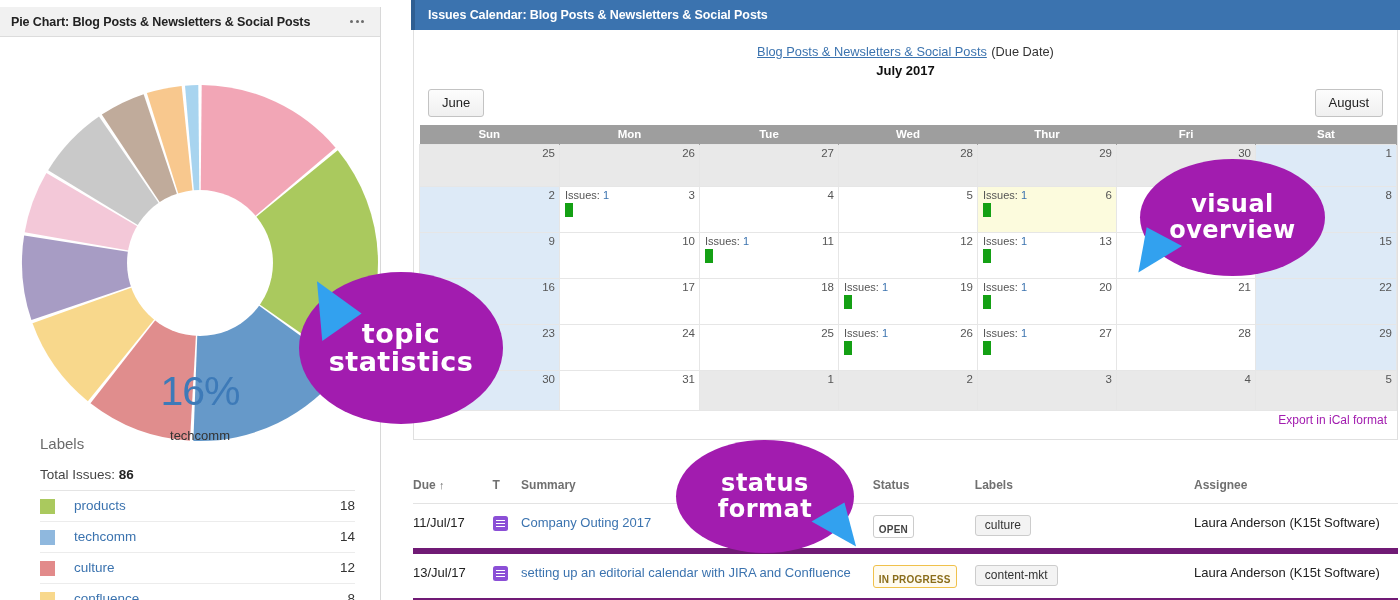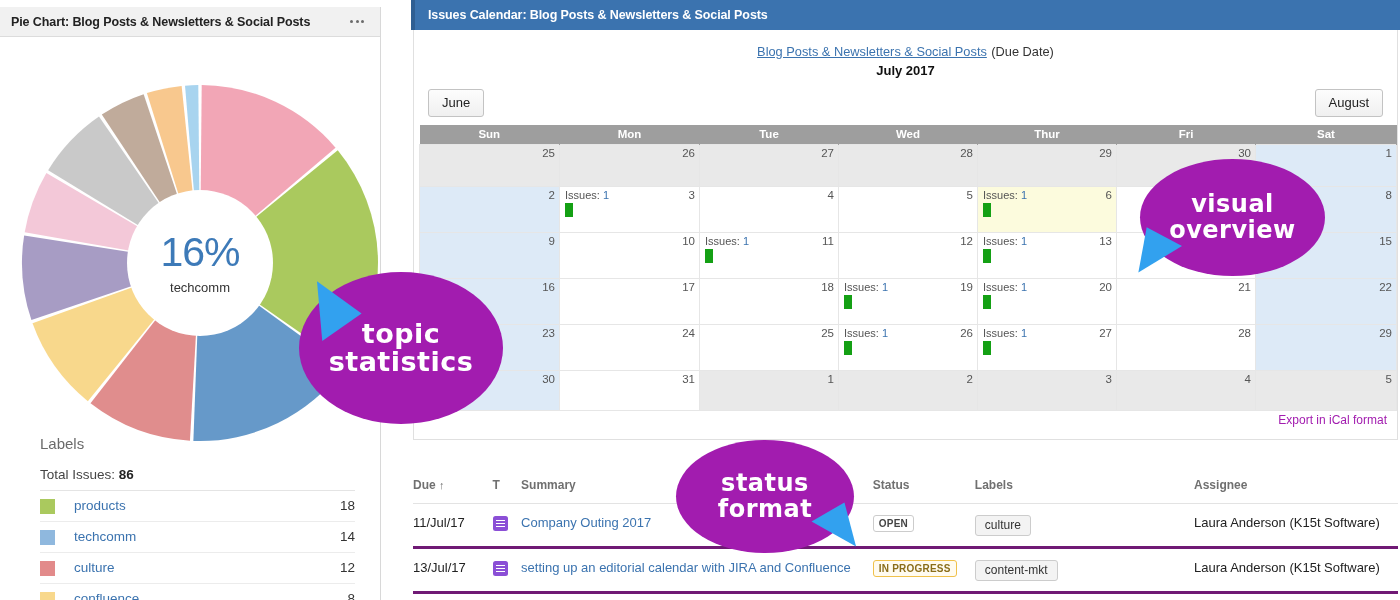--- a/index.html
+++ b/index.html
@@ -30,22 +30,23 @@
   }
   .dots { display: flex; gap: 2.5px; padding-right: 2px; cursor: pointer; }
   .dots i { width: 3px; height: 3px; border-radius: 50%; background: #6b6b6b; display: block; }
 
   #pie-body { position: relative; padding: 0; }
   #donut-wrap { position: relative; width: 381px; height: 368px; }
   #donut { position: absolute; left: 20px; top: 46px; }
 
   .center-pct {
     position: absolute; left: 20px; top: 46px; width: 360px; height: 360px;
-    display: flex; flex-direction: column; align-items: center; justify-content: center;
+    display: flex; flex-direction: column; align-items: center; justify-content: flex-end;
     pointer-events: none;
+    gap: 9px;
   }
   .center-pct .pct { font-size: 41px; color: #3d7ab8; font-weight: normal; line-height: 1; letter-spacing: -1px;}
   .center-pct .lbl { font-size: 13px; color: #333; margin-top: 7px; }
 
   
   #legend { position: absolute; left: 0; top: 398px; width: 381px; padding: 0 26px 0 40px; }
   #legend h3 { margin: 0; font-size: 15px; font-weight: normal; color: #6b6b6b; }
   #legend .total { font-size: 13.5px; color: #444; margin-top: 15px; }
   #legend .total b { color: #222; }
   #legend table { width: 100%; border-collapse: collapse; margin-top: 8px; }
@@ -109,40 +110,40 @@
 
   .ical { position: absolute; right: 10px; bottom: 12px; color: #a21caf; font-size: 12px; text-decoration: none; }
 
   
   #issues { position: absolute; left: 413px; top: 478px; width: 985px; }
   table.issues { width: 100%; border-collapse: collapse; table-layout: fixed; }
   table.issues th {
     text-align: left; font-size: 12px; color: #707070; font-weight: bold;
     padding: 0 0 11px 0; border-bottom: 1px solid #e3e3e3;
   }
-  table.issues td { padding: 11px 0 10px 0; border-bottom: 3px solid #701a75; font-size: 13px; vertical-align: top; color: #222; }
+  table.issues td { padding: 11px 0 10px 0; border-bottom: 6px solid #701a75; font-size: 13px; vertical-align: top; color: #222; }
   .c-due { width: 78px; }
   .c-t { width: 28px; }
   .c-sum { width: 345px; padding-right: 20px !important; }
   .c-status { width: 100px; }
   .c-labels { width: 215px; }
   .c-assignee { width: 200px; }
   .sortarrow { font-size: 11px; }
   .sum-link { color: #3b73af; text-decoration: none; margin-top: 21px; }
   .typeicon {
     display: inline-block; width: 15px; height: 15px; border-radius: 2.5px;
     background: #8b4fd6; position: relative; top: 1px;
   }
   .typeicon::before {
     content: ""; position: absolute; left: 3px; top: 3.5px; width: 9px; height: 1.5px;
     background: #fff; box-shadow: 0 3px 0 #fff, 0 6px 0 #fff;
   }
   .status-lozenge {
     display: inline-block; font-size: 10px; font-weight: bold; letter-spacing: 0.2px;
-    padding: 2px 5px 2px; border-radius: 3px; border: 1px solid #ccc; color: #444; background: #fff;
+    padding: 8px 5px 2px; border-radius: 3px; border: 1px solid #ccc; color: #444; background: #fff;
   }
   .status-lozenge.inprogress { border-color: #f0c14b; color: #8a6d1a; background: #fffbf0; }
   .label-chip {
     display: inline-block; font-size: 12px; color: #333; background: #f3f3f3;
     border: 1px solid #ccc; border-radius: 3px; padding: 2px 9px 3px;
   }
 
   
   .bubble {
     position: absolute; background: #a21caf; border-radius: 50%;

